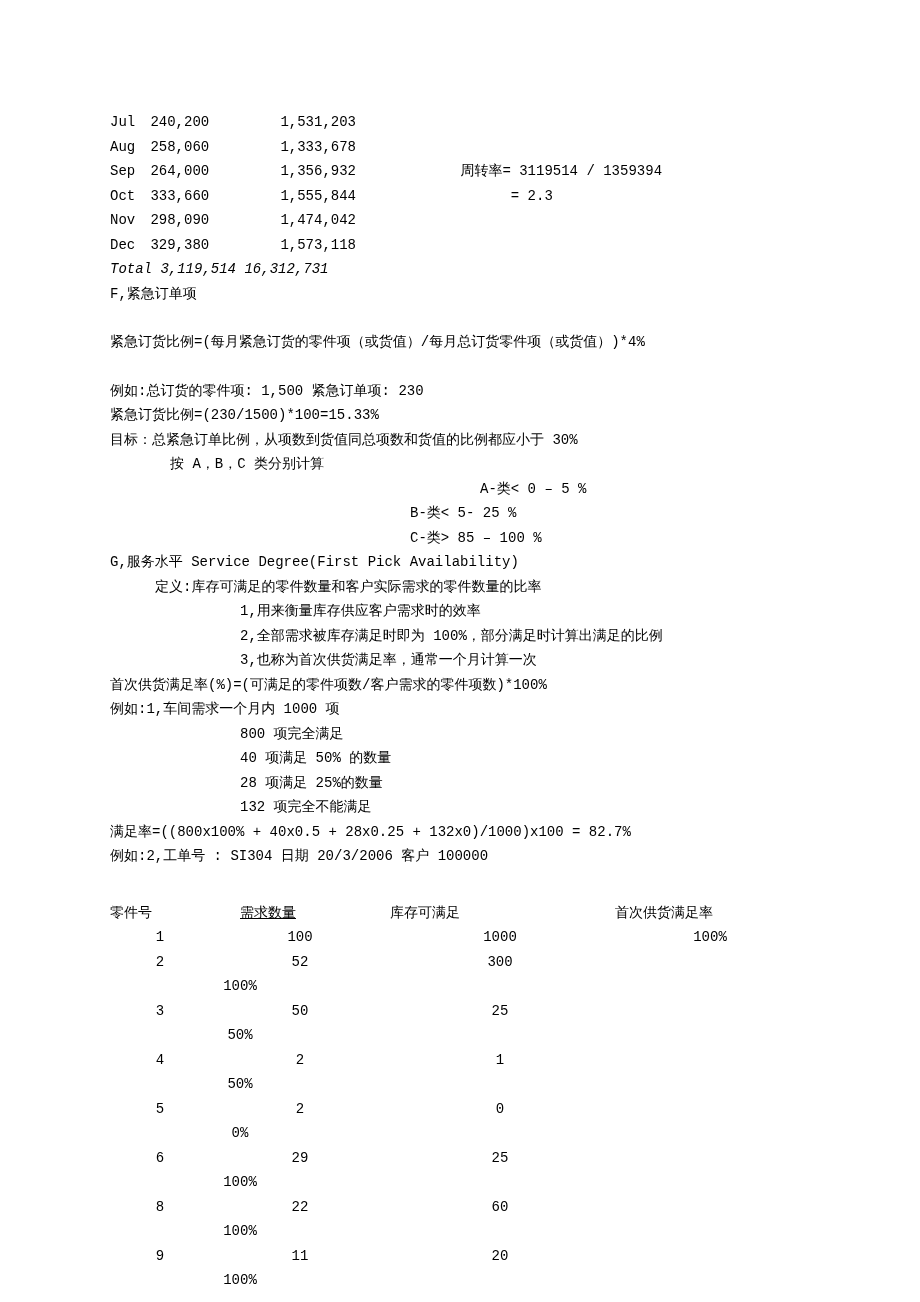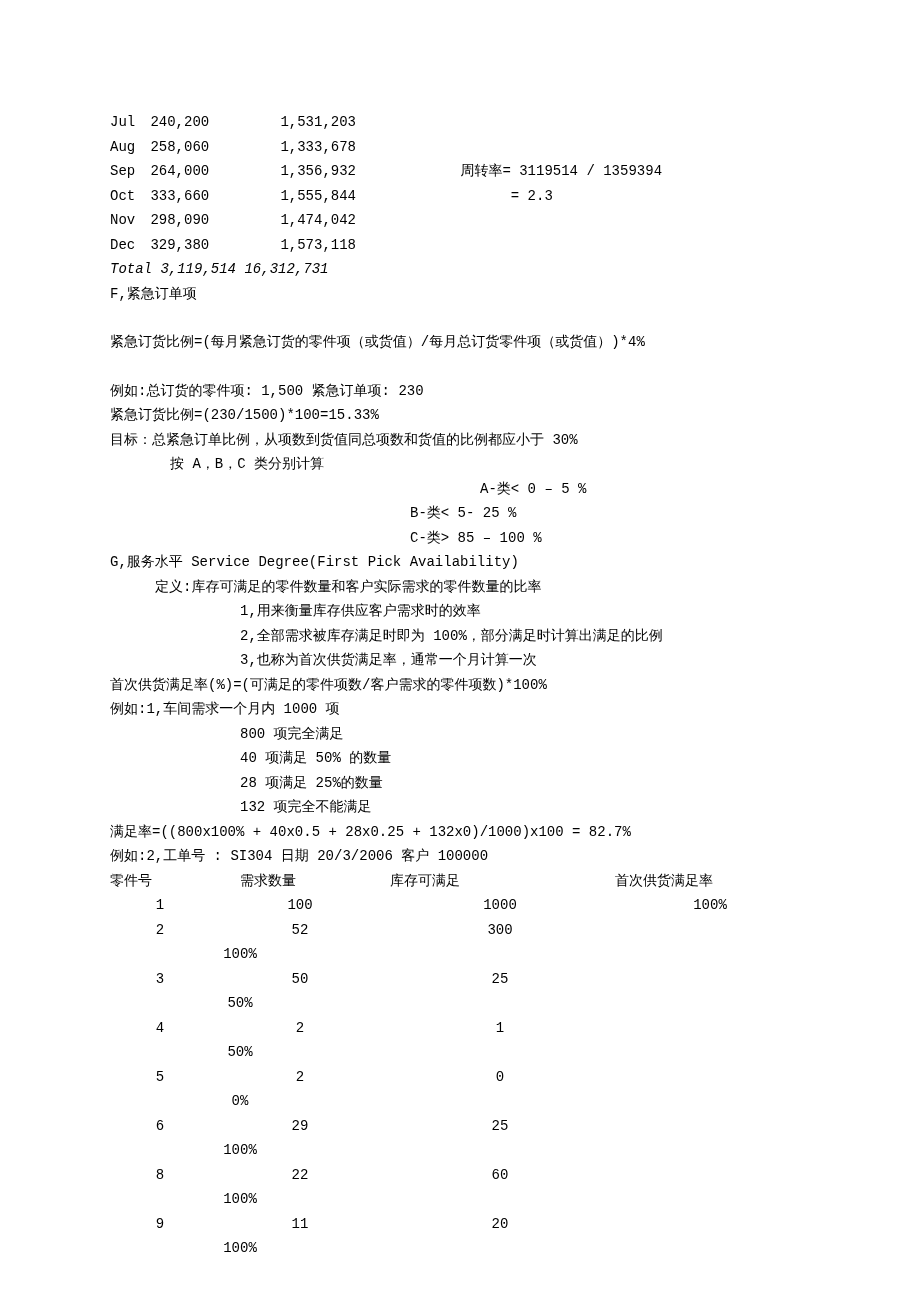--- a/index.html
+++ b/index.html
@@ -18,22 +18,22 @@
   .monthly-row .v1 { display: inline-block; width: 130px; }
   .monthly-row .v2 { display: inline-block; width: 180px; }
   .monthly-row .note { display: inline-block; }
   .total-row { white-space: pre; font-style: italic; }
   .indent1 { padding-left: 60px; }
   .indent2 { padding-left: 130px; }
   .class-line { margin-left: 300px; }
   .tbl-header { }
   .tbl-header span { display: inline-block; }
   .th-part { width: 130px; }
-  .th-demand { width: 150px; }
-  .th-stock { width: 225px; }
+  .th-demand { width: 150px; text-decoration: underline; }
+  .th-stock { width: 225px; margin-top: 32px; }
   .th-rate { }
   .tbl-row span { display: inline-block; text-align: center; }
   .td-part { width: 100px; }
   .td-demand { width: 180px; }
   .td-stock { width: 220px; }
   .td-rate { width: 260px; text-align: right; }
 </style>
 </head>
 <body>
 

